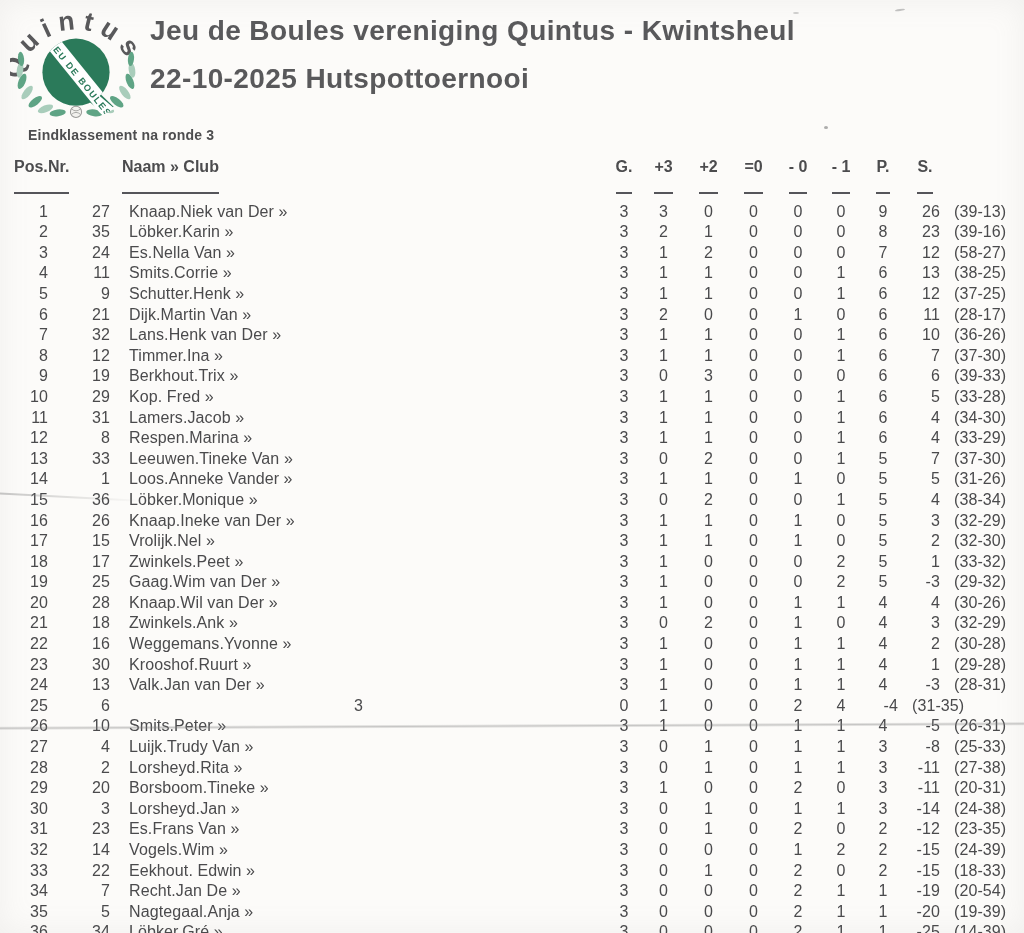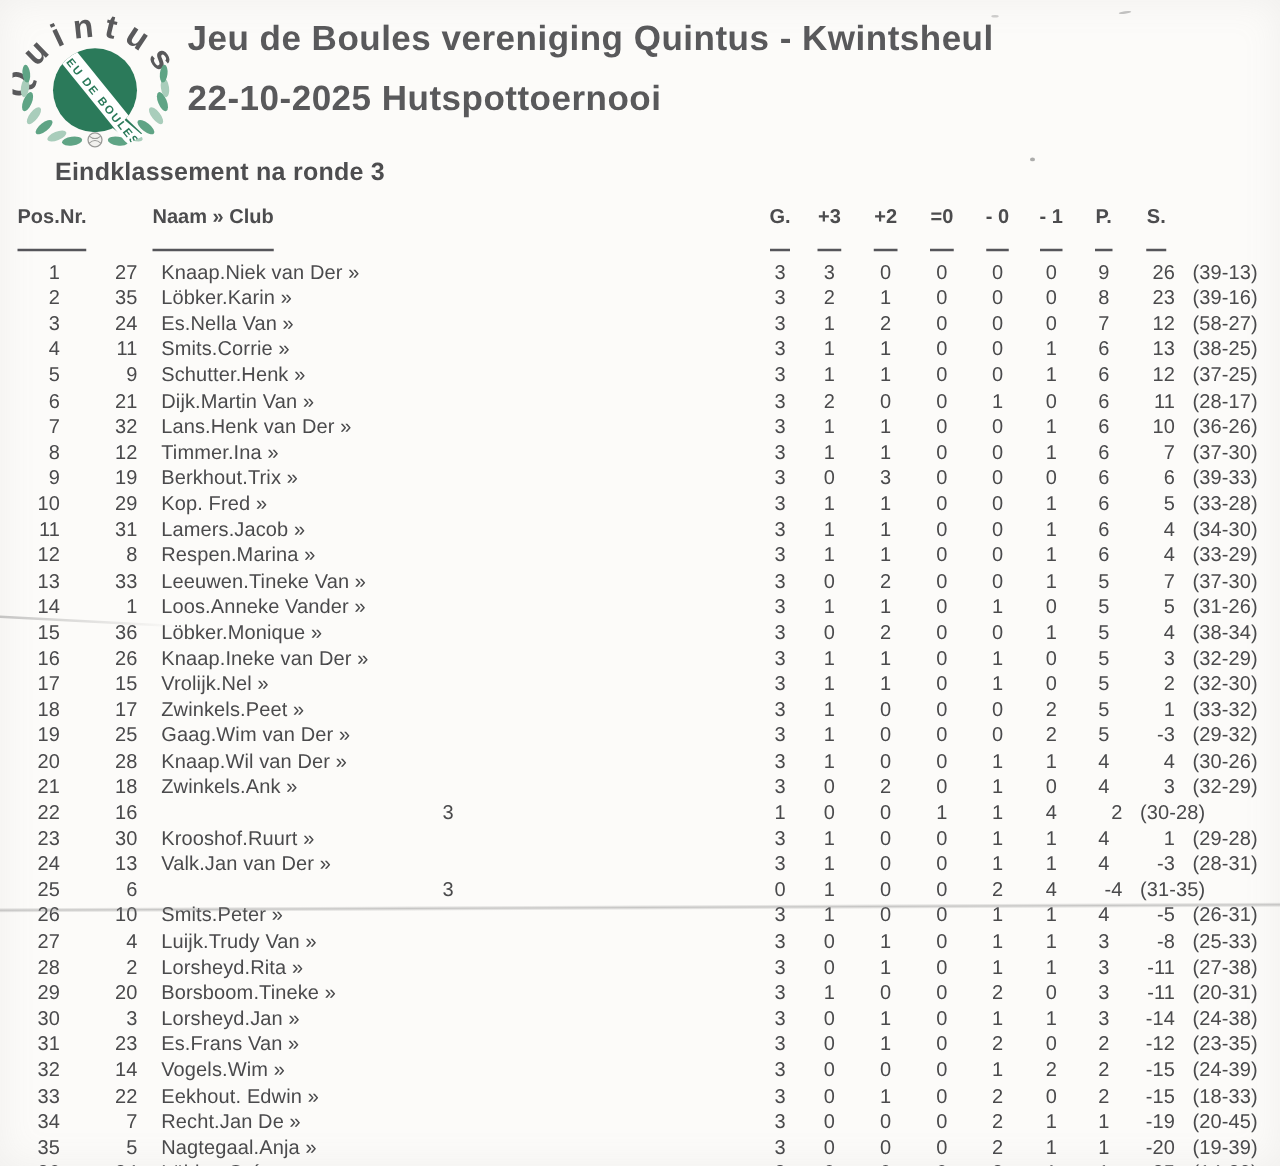--- a/index.html
+++ b/index.html
@@ -12,21 +12,21 @@
     font-family: "Liberation Sans", "DejaVu Sans", sans-serif;
     overflow: hidden;
     box-shadow: inset 0 0 30px rgba(160,160,155,0.12);
   }
   
   .masthead { display:flex; align-items:flex-start; padding: 5px 0 0 10px; }
   .logo-wrap { width: 132px; height: 114px; flex: 0 0 auto; }
   .titles { margin-left: 8px; padding-top: 12px; }
   .title-line { font-size: 28px; font-weight: 700; letter-spacing: 0.4px; color:#59595b; line-height: 1; }
   .title-line.second { margin-top: 20px; }
-  .subtitle { margin: 8px 0 0 44px; font-size: 20px; font-weight: 700; color:#4d4d4f; letter-spacing: 0.2px; }
+  .subtitle { margin: 8px 0 0 28px; font-size: 14px; font-weight: 700; color:#4d4d4f; letter-spacing: 0.2px; }
 
   
   .table { padding: 0 0 0 14px; }
   .trow {
     display: grid;
     grid-template-columns: 34px 62px 1fr 34px 45px 45px 45px 44px 42px 42px 42px 78px;
     align-items: baseline;
   }
   .thead { margin-top: 15px; font-weight: 700; font-size: 16px; color:#4c4c4e; }
   .thead .hl { border-bottom: 2px solid #55555a; padding-bottom: 16px; display:inline-block; line-height:1.1; }
@@ -518,20 +518,24 @@
     <span class="c-num">1</span>
     <span class="c-num">0</span>
     <span class="c-num">4</span>
     <span class="c-s">3</span>
     <span class="c-det">(32-29)</span>
   </div>
 
   <div class="trow">
     <span class="c-pos">22</span>
     <span class="c-nr">16</span>
+    <span class="c-name">
+      <span class="nm">Weggemans.Yvonne »</span>
+      <span class="dots"></span>
+    </span>
     <span class="c-num">3</span>
     <span class="c-num">1</span>
     <span class="c-num">0</span>
     <span class="c-num">0</span>
     <span class="c-num">1</span>
     <span class="c-num">1</span>
     <span class="c-num">4</span>
     <span class="c-s">2</span>
     <span class="c-det">(30-28)</span>
   </div>
@@ -738,21 +742,21 @@
       <span class="dots"></span>
     </span>
     <span class="c-num">3</span>
     <span class="c-num">0</span>
     <span class="c-num">0</span>
     <span class="c-num">0</span>
     <span class="c-num">2</span>
     <span class="c-num">1</span>
     <span class="c-num">1</span>
     <span class="c-s">-19</span>
-    <span class="c-det">(20-45)</span>
+    <span class="c-det">(20-54)</span>
   </div>
 
   <div class="trow">
     <span class="c-pos">35</span>
     <span class="c-nr">5</span>
     <span class="c-name">
       <span class="nm">Nagtegaal.Anja »</span>
       <span class="dots"></span>
     </span>
     <span class="c-num">3</span>

